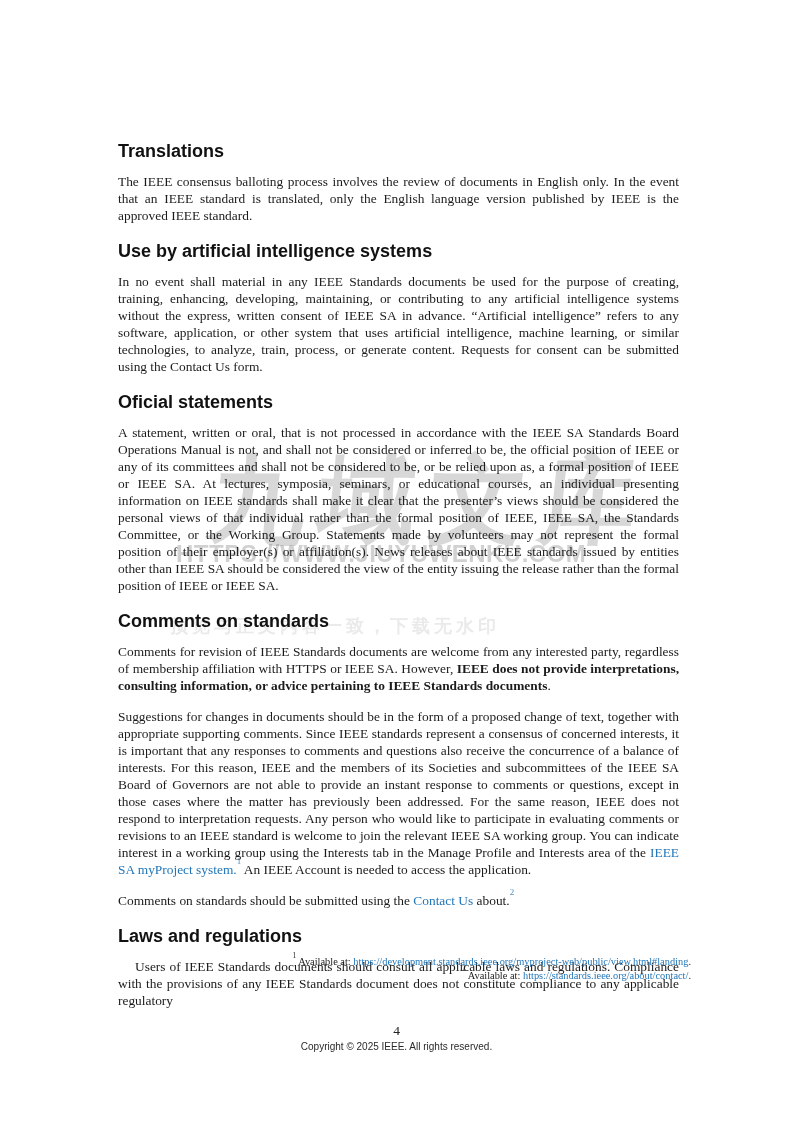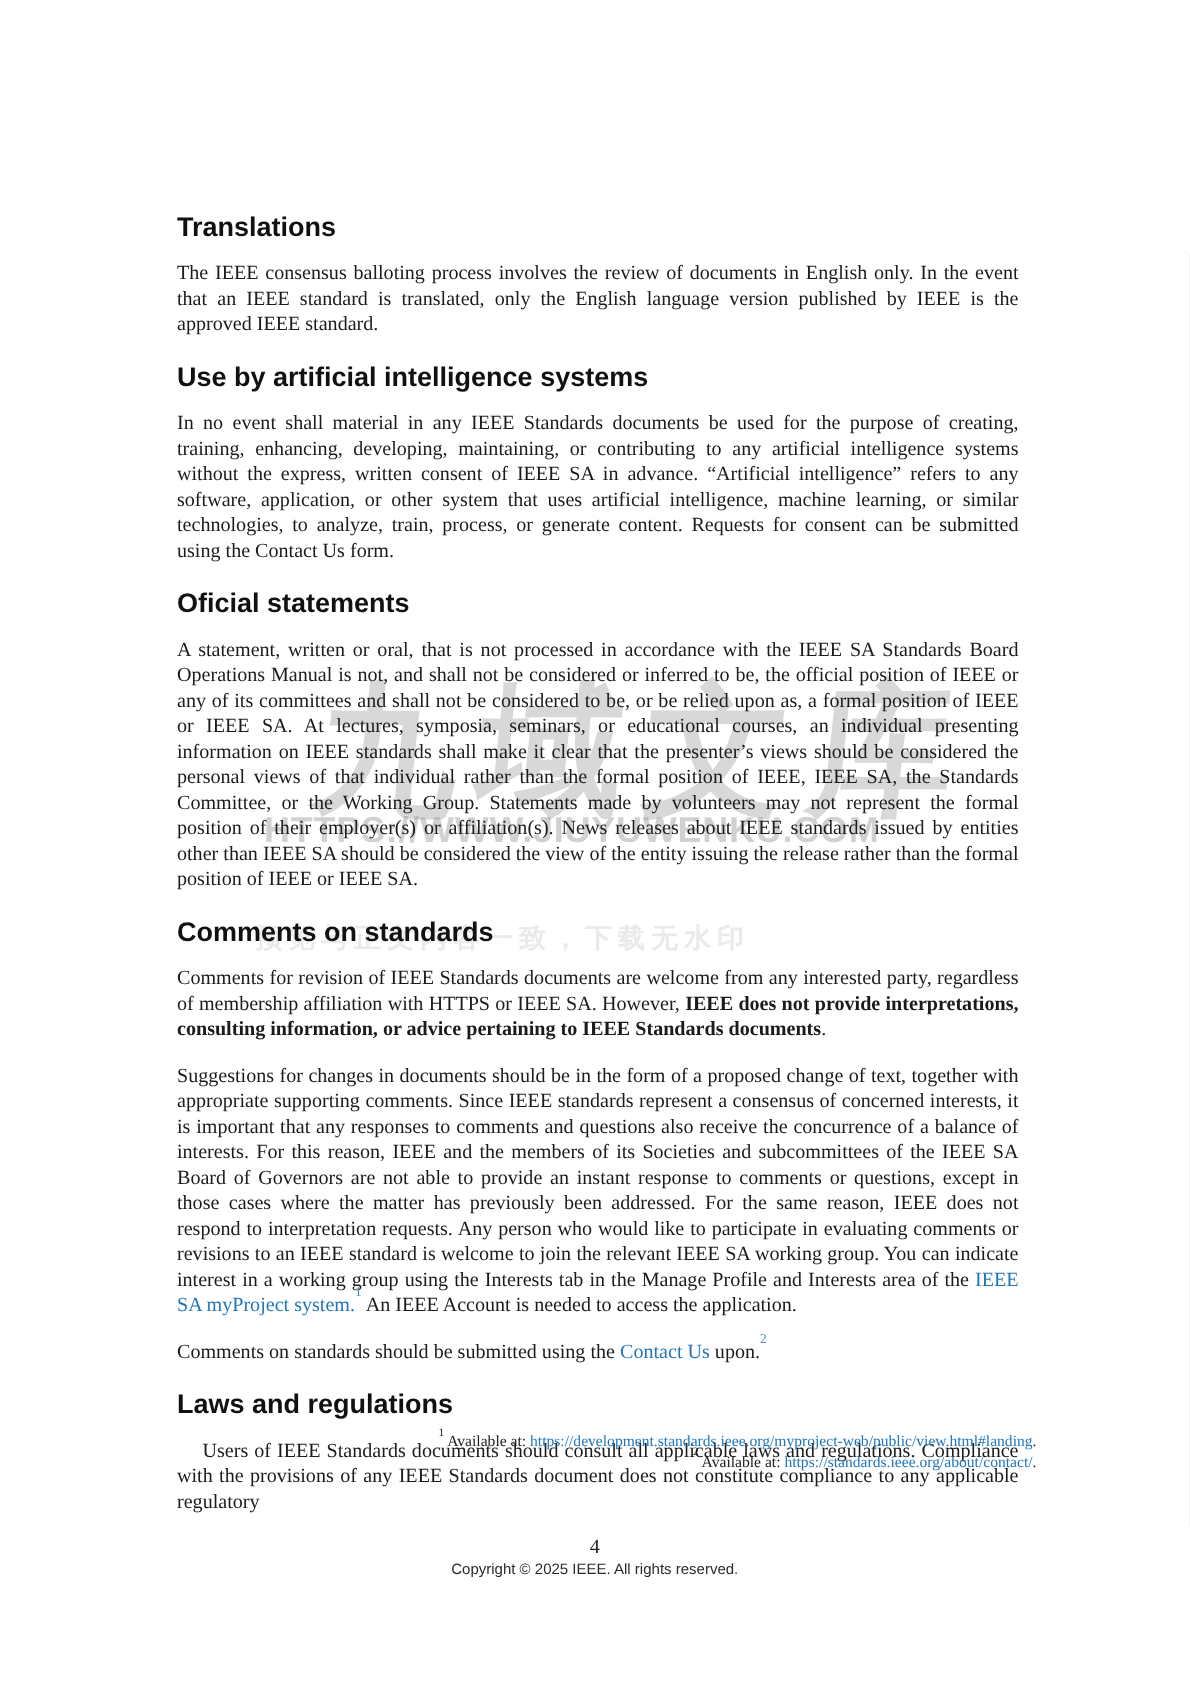--- a/index.html
+++ b/index.html
@@ -94,21 +94,21 @@
     <p>In no event shall material in any IEEE Standards documents be used for the purpose of creating, training, enhancing, developing, maintaining, or contributing to any artificial intelligence systems without the express, written consent of IEEE SA in advance. “Artificial intelligence” refers to any software, application, or other system that uses artificial intelligence, machine learning, or similar technologies, to analyze, train, process, or generate content. Requests for consent can be submitted using the Contact Us form.</p>
 
     <h2>Oficial statements</h2>
     <p>A statement, written or oral, that is not processed in accordance with the IEEE SA Standards Board Operations Manual is not, and shall not be considered or inferred to be, the official position of IEEE or any of its committees and shall not be considered to be, or be relied upon as, a formal position of IEEE or IEEE SA. At lectures, symposia, seminars, or educational courses, an individual presenting information on IEEE standards shall make it clear that the presenter’s views should be considered the personal views of that individual rather than the formal position of IEEE, IEEE SA, the Standards Committee, or the Working Group. Statements made by volunteers may not represent the formal position of their employer(s) or affiliation(s). News releases about IEEE standards issued by entities other than IEEE SA should be considered the view of the entity issuing the release rather than the formal position of IEEE or IEEE SA.</p>
 
     <h2>Comments on standards</h2>
     <p><span>Comments for revision of IEEE Standards documents are welcome from any interested party, regardless of membership affiliation with HTTPS or IEEE SA. However, </span><b>IEEE does not provide interpretations, consulting information, or advice pertaining to IEEE Standards documents</b><span>.</span></p>
 
     <p><span>Suggestions for changes in documents should be in the form of a proposed change of text, together with appropriate supporting comments. Since IEEE standards represent a consensus of concerned interests, it is important that any responses to comments and questions also receive the concurrence of a balance of interests. For this reason, IEEE and the members of its Societies and subcommittees of the IEEE SA Board of Governors are not able to provide an instant response to comments or questions, except in those cases where the matter has previously been addressed. For the same reason, IEEE does not respond to interpretation requests. Any person who would like to participate in evaluating comments or revisions to an IEEE standard is welcome to join the relevant IEEE SA working group. You can indicate interest in a working group using the Interests tab in the Manage Profile and Interests area of the </span><a class="doclink">IEEE SA myProject system.</a><sup class="ref blue">1</sup><span> An IEEE Account is needed to access the application.</span></p>
 
-    <p><span>Comments on standards should be submitted using the </span><a class="doclink">Contact Us</a><span> upon.</span><sup class="ref blue">2</sup></p>
+    <p><span>Comments on standards should be submitted using the </span><a class="doclink">Contact Us</a><span> about.</span><sup class="ref blue">2</sup></p>
 
     <h2>Laws and regulations</h2>
     <p class="indent">Users of IEEE Standards documents should consult all applicable laws and regulations. Compliance with the provisions of any IEEE Standards document does not constitute compliance to any applicable regulatory</p>
 
   </main>
 
   <div class="footnotes">
     <div><sup class="ref">1</sup><span> Available at: </span><a class="doclink">https://development.standards.ieee.org/myproject-web/public/view.html#landing</a><span>.</span></div>
     <div><sup class="ref">2</sup><span> Available at: </span><a class="doclink">https://standards.ieee.org/about/contact/</a><span>.</span></div>
   </div>

